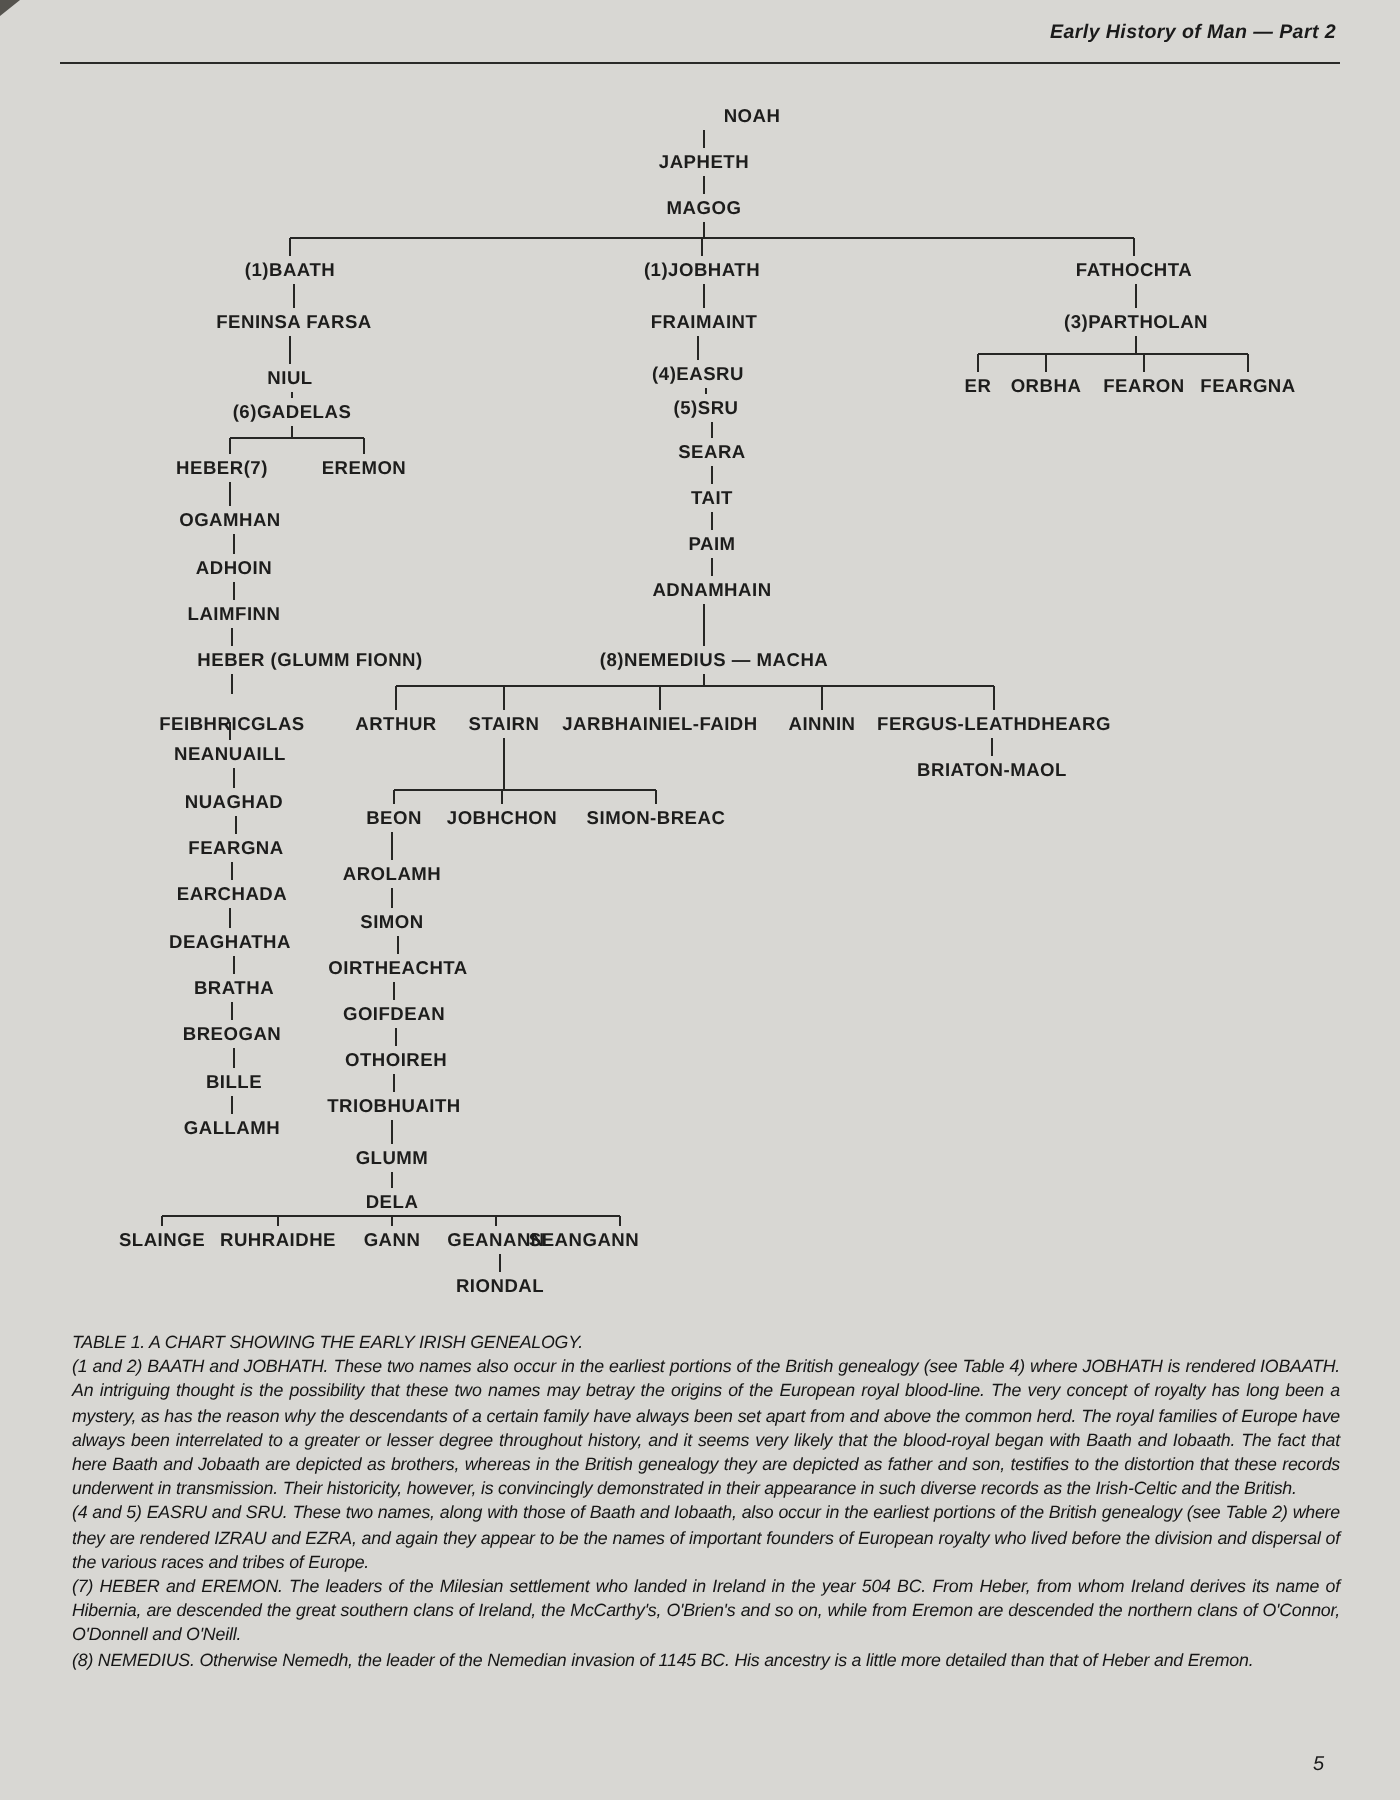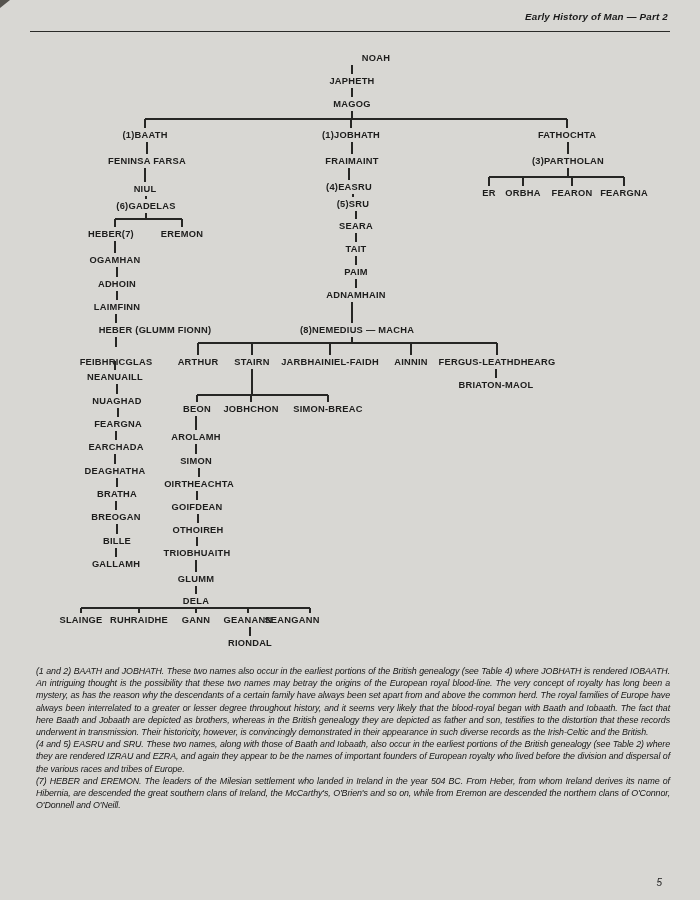--- a/index.html
+++ b/index.html
@@ -193,20 +193,22 @@
         <div class="tnode" style="left: 81px; top: 615px;">SLAINGE</div>
         <div class="tnode" style="left: 139px; top: 615px;">RUHRAIDHE</div>
         <div class="tnode" style="left: 196px; top: 615px;">GANN</div>
         <div class="tnode" style="left: 248px; top: 615px;">GEANANN</div>
         <div class="tnode" style="left: 292px; top: 615px;">SEANGANN</div>
         <div class="tnode" style="left: 250px; top: 638px;">RIONDAL</div>
       </div>
   </div>
 
   <div class="notes">
+    <p class="table-heading">TABLE 1.  A CHART SHOWING THE EARLY IRISH GENEALOGY.</p>
     <p>(1 and 2)  BAATH and JOBHATH.  These two names also occur in the earliest portions of the British genealogy (see Table 4) where JOBHATH is rendered IOBAATH.  An intriguing thought is the possibility that these two names may betray the origins of the European royal blood-line.  The very concept of royalty has long been a mystery, as has the reason why the descendants of a certain family have always been set apart from and above the common herd.  The royal families of Europe have always been interrelated to a greater or lesser degree throughout history, and it seems very likely that the blood-royal began with Baath and Iobaath.  The fact that here Baath and Jobaath are depicted as brothers, whereas in the British genealogy they are depicted as father and son, testifies to the distortion that these records underwent in transmission.  Their historicity, however, is convincingly demonstrated in their appearance in such diverse records as the Irish-Celtic and the British.</p>
     <p>(4 and 5)  EASRU and SRU.  These two names, along with those of Baath and Iobaath, also occur in the earliest portions of the British genealogy (see Table 2) where they are rendered IZRAU and EZRA, and again they appear to be the names of important founders of European royalty who lived before the division and dispersal of the various races and tribes of Europe.</p>
     <p>(7)  HEBER and EREMON.  The leaders of the Milesian settlement who landed in Ireland in the year 504 BC.  From Heber, from whom Ireland derives its name of Hibernia, are descended the great southern clans of Ireland, the McCarthy's, O'Brien's and so on, while from Eremon are descended the northern clans of O'Connor, O'Donnell and O'Neill.</p>
+    <p>(8)  NEMEDIUS.  Otherwise Nemedh, the leader of the Nemedian invasion of 1145 BC.  His ancestry is a little more detailed than that of Heber and Eremon.</p>
   </div>
 
   <div class="page-number">5</div>
 
 </div>
 
 </body></html>

